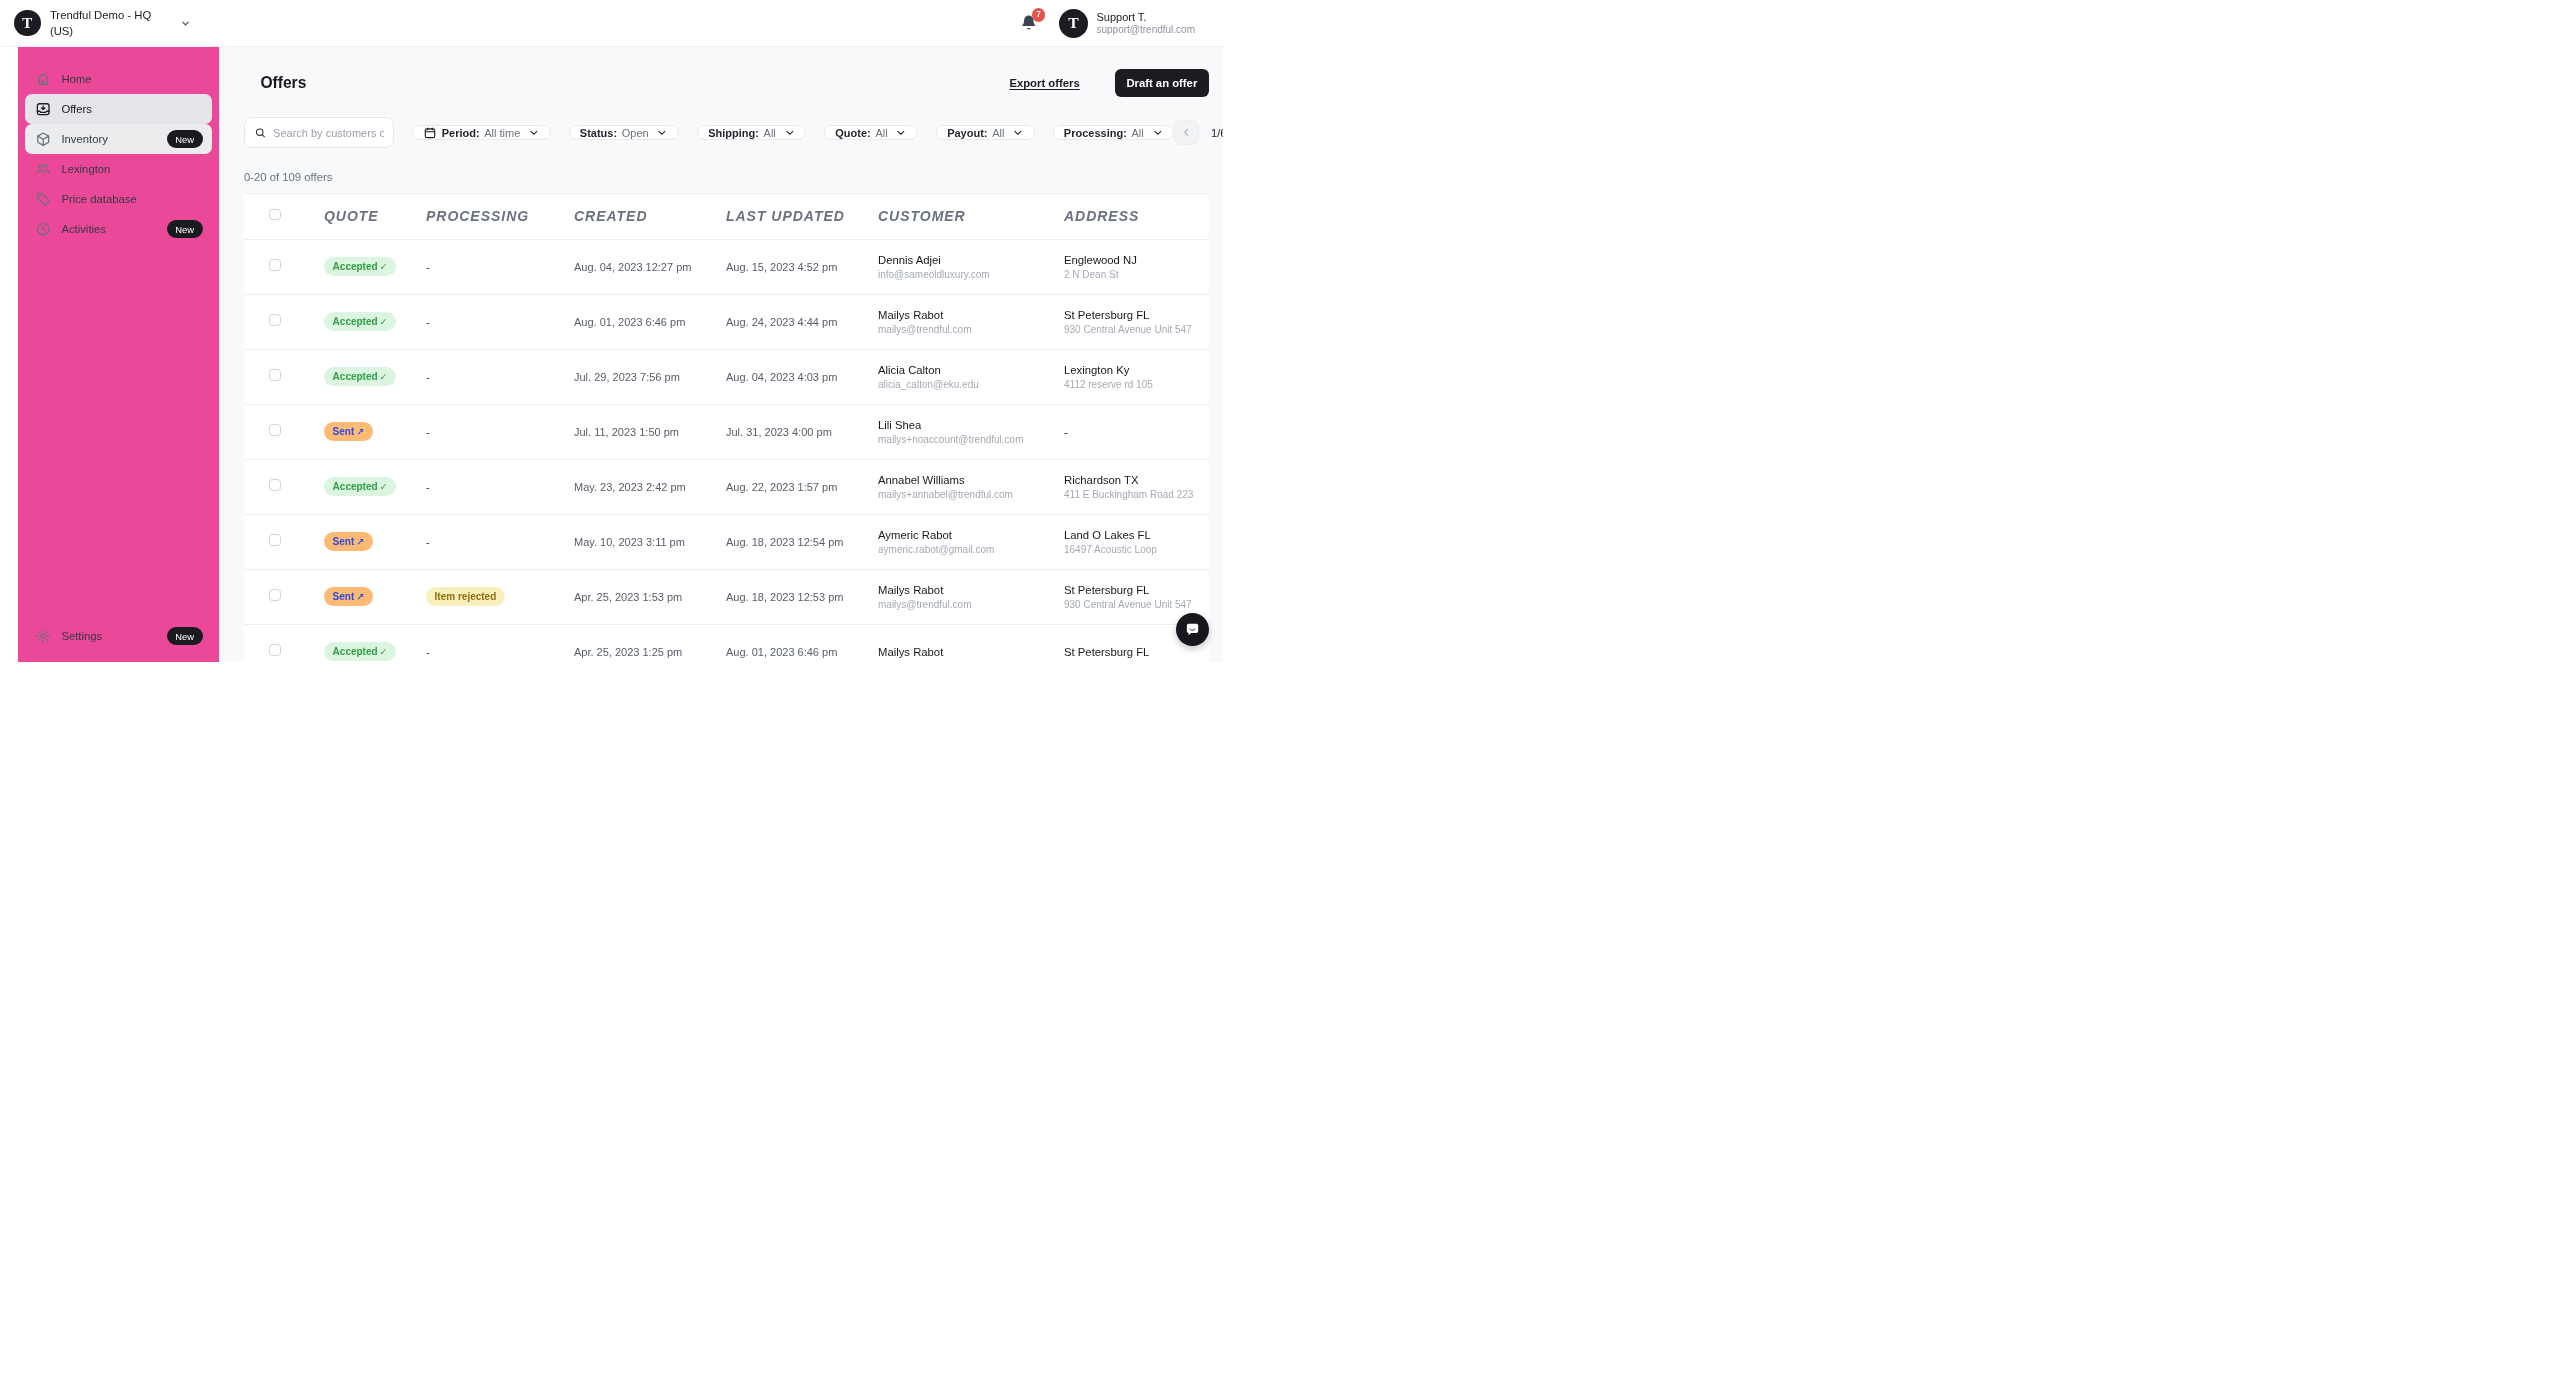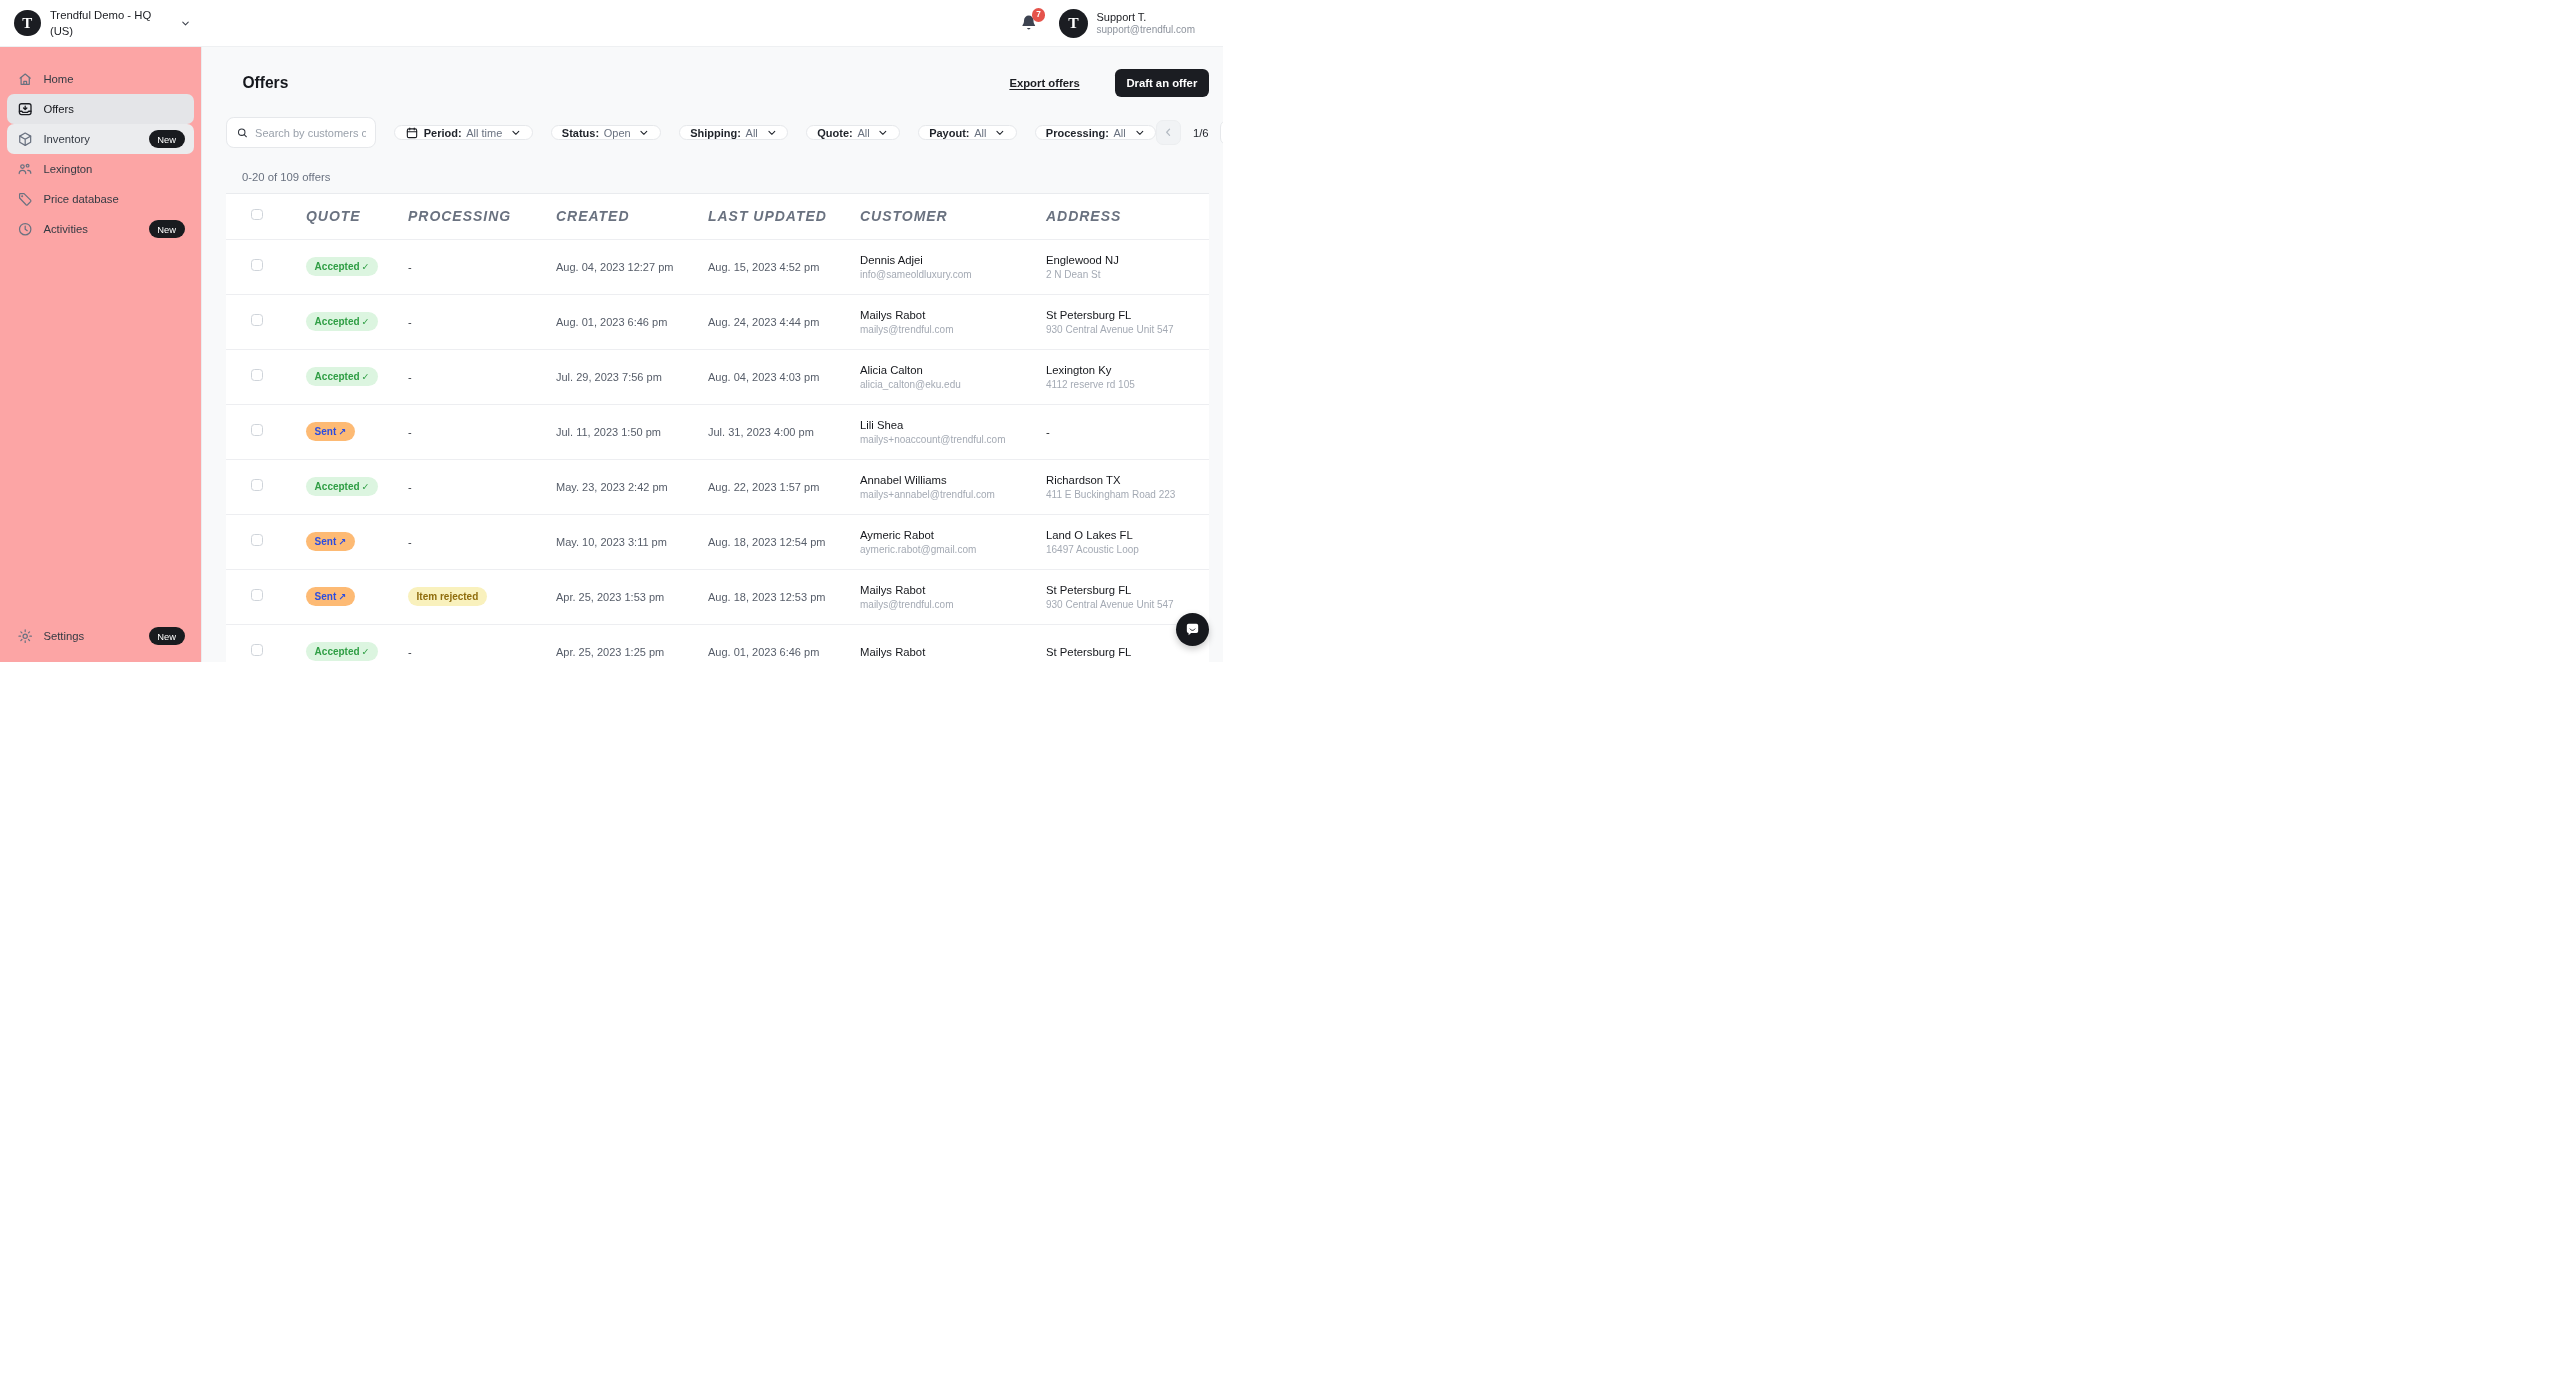--- a/index.html
+++ b/index.html
@@ -16,21 +16,21 @@
   .topbar-right { display:flex; align-items:center; gap:20px; padding-right:28px; }
   .notif { position:relative; cursor:pointer; width:20px; height:20px; }
   .notif-badge { position:absolute; top:-4.7px; right:-6.2px; min-width:13.3px; height:13.3px; border-radius:50%; background:#e5534b; color:#fff; font-size:8.2px; font-weight:700; display:flex; align-items:center; justify-content:center; padding:0 2.3px; }
   .user { display:flex; align-items:center; gap:8.6px; cursor:pointer; }
   .avatar { width:29px; height:29px; border-radius:50%; background:#1b1d22; color:#fff; display:flex; align-items:center; justify-content:center; font-family:"Liberation Serif","DejaVu Serif",serif; font-size:15.6px; font-weight:700; }
   .user-name { font-size:11px; color:#1b1d22; }
   .user-email { font-size:10px; color:#8d939d; margin-top:1.6px; }
 
   
   .shell { flex:1; display:flex; min-height:0; }
-  .sidebar { width:202px; flex:0 0 202px; background:#fca5a5; border-right:0.8px solid #ebedef; display:flex; flex-direction:column; justify-content:space-between; padding:17px 7px 11px; }
+  .sidebar { width:202px; flex:0 0 202px; background:#ec4899; border-right:0.8px solid #ebedef; display:flex; flex-direction:column; justify-content:space-between; padding:17px 7px 11px;margin-left:18px; }
   .nav-item { display:flex; align-items:center; gap:10px; height:30px; padding:0 9.4px; border-radius:7px; cursor:pointer; color:#343a43; }
   .nav-item + .nav-item { margin-top:0; }
   .nav-item .nav-icon { width:17px; height:17px; display:flex; align-items:center; justify-content:center; color:#6a7280; }
   .nav-item .nav-label { font-size:11.3px; flex:1; }
   .nav-item.active { background:#e4e5e8; color:#16181d; }
   .nav-item.active .nav-icon { color:#1b1d22; }
   .nav-item.hovered { background:#ebecee; }
   .nav-badge { background:#191b1f; color:#fff; font-size:9.4px; padding:3.1px 8.6px; border-radius:779px; }
 
   
@@ -52,21 +52,21 @@
   .filter-btn .f-icon:empty { display:none; }
   .f-label { font-weight:700; color:#1f232a; }
   .f-value { color:#6a7280; }
   .filter-btn svg.chev { margin-left:3.1px; color:#1f232a; }
   .pager { margin-left:auto; display:flex; align-items:center; gap:11.7px; }
   .pg { width:25px; height:25px; border-radius:7px; display:flex; align-items:center; justify-content:center; cursor:pointer; }
   .pg.prev { background:#f1f3f5; border:0.8px solid #eceef0; color:#b3bac2; }
   .pg.next { background:#fff; border:0.8px solid #e6e8eb; color:#39404c; }
   .pg-label { font-size:11.3px; color:#1f232a; }
 
-  .count { margin-top:22.6px; font-size:11.3px; color:#6a7280;margin-left:16px; }
+  .count { margin-top:22.6px; font-size:11.3px; color:#6a7280; }
 
   
   .table { margin-top:10px; background:#fff; border-top:0.8px solid #e9ebee; }
   .thead, .trow { display:grid; grid-template-columns:80px 102px 148px 152px 152px 186px 1fr; align-items:center; }
   .thead { height:46px; border-bottom:0.8px solid #edeef1; }
   .thead .hcell { font-size:14px; font-weight:700; letter-spacing:0.07em; color:#6a7280;font-style:italic; }
   .trow { height:55px; border-bottom:0.8px solid #edeef1; cursor:pointer; background:#fff; }
   .cell.cb { padding-left:25px; }
   .checkbox { width:11.7px; height:11.7px; border:1.2px solid #cfd4da; border-radius:3.5px; background:#fff; display:inline-block; cursor:pointer; }
   .badge { display:inline-flex; align-items:center; gap:2px; font-size:10px; font-weight:600; padding:3.9px 8.6px; border-radius:779px; }

